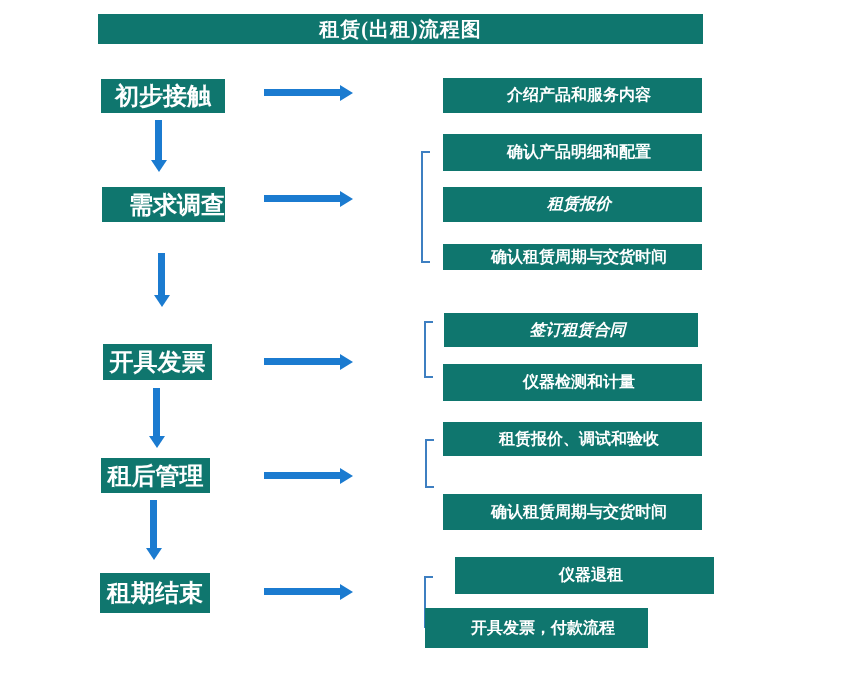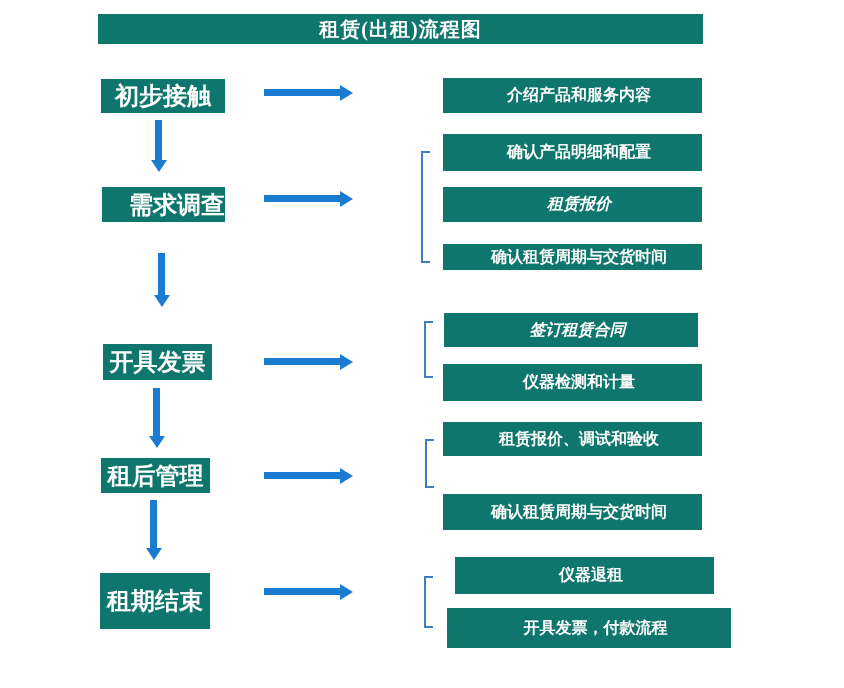--- a/index.html
+++ b/index.html
@@ -89,21 +89,21 @@
   </div>
   <div class="box lbox" style="left:102px; top:187px; width:123px; height:35px;justify-content:flex-end;">
     <span>需求调查</span>
   </div>
   <div class="box lbox" style="left:103px; top:344px; width:109px; height:36px;">
     <span>开具发票</span>
   </div>
   <div class="box lbox" style="left:101px; top:458px; width:109px; height:35px;">
     <span>租后管理</span>
   </div>
-  <div class="box lbox" style="left:100px; top:573px; width:110px; height:56px;">
+  <div class="box lbox" style="left:100px; top:573px; width:110px; height:40px;">
     <span>租期结束</span>
   </div>
 
   <div class="harrow" style="left:264px; top:89px;  width:76px;"></div>
   <div class="harrow" style="left:264px; top:195px; width:76px;"></div>
   <div class="harrow" style="left:264px; top:358px; width:76px;"></div>
   <div class="harrow" style="left:264px; top:472px; width:76px;"></div>
   <div class="harrow" style="left:264px; top:588px; width:76px;"></div>
 
   <div class="varrow" style="left:155px; top:120px; height:40px;"></div>
@@ -140,17 +140,17 @@
   <div class="box rbox" style="left:443px; top:422px; width:259px; height:34px;">
     <span>租赁报价、调试和验收</span>
   </div>
   <div class="box rbox" style="left:443px; top:494px; width:259px; height:36px;">
     <span>确认租赁周期与交货时间</span>
   </div>
 
   <div class="box rbox" style="left:455px; top:557px; width:259px; height:37px;">
     <span>仪器退租</span>
   </div>
-  <div class="box rbox" style="left:447px; top:608px; width:284px; height:40px;font-family:Liberation Serif, serif;">
+  <div class="box rbox" style="left:425px; top:608px; width:223px; height:40px;font-family:Liberation Serif, serif;">
     <span>开具发票，付款流程</span>
   </div>
 
 </div>
 
 </body></html>

